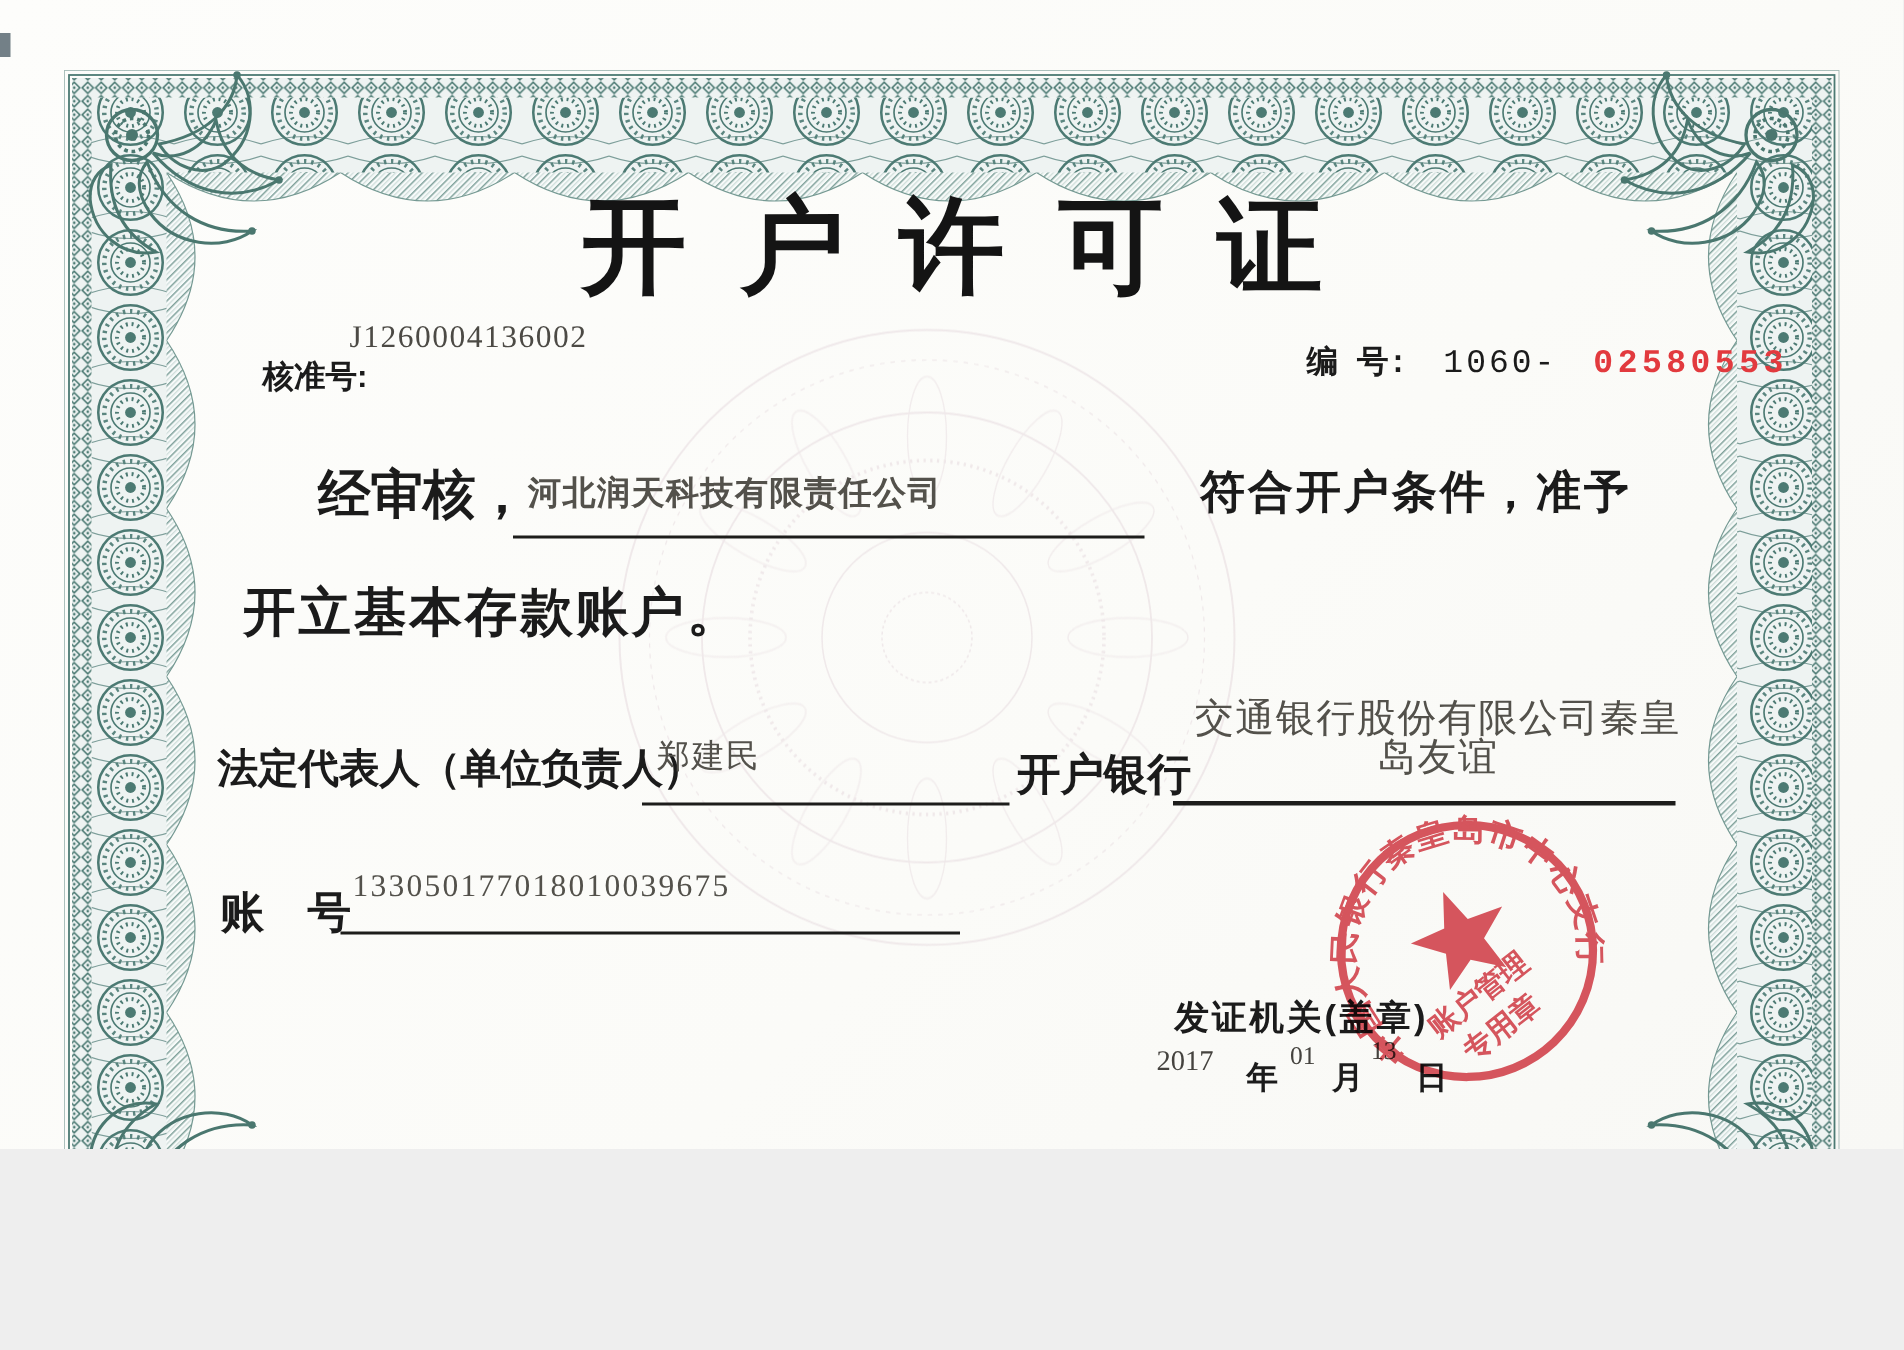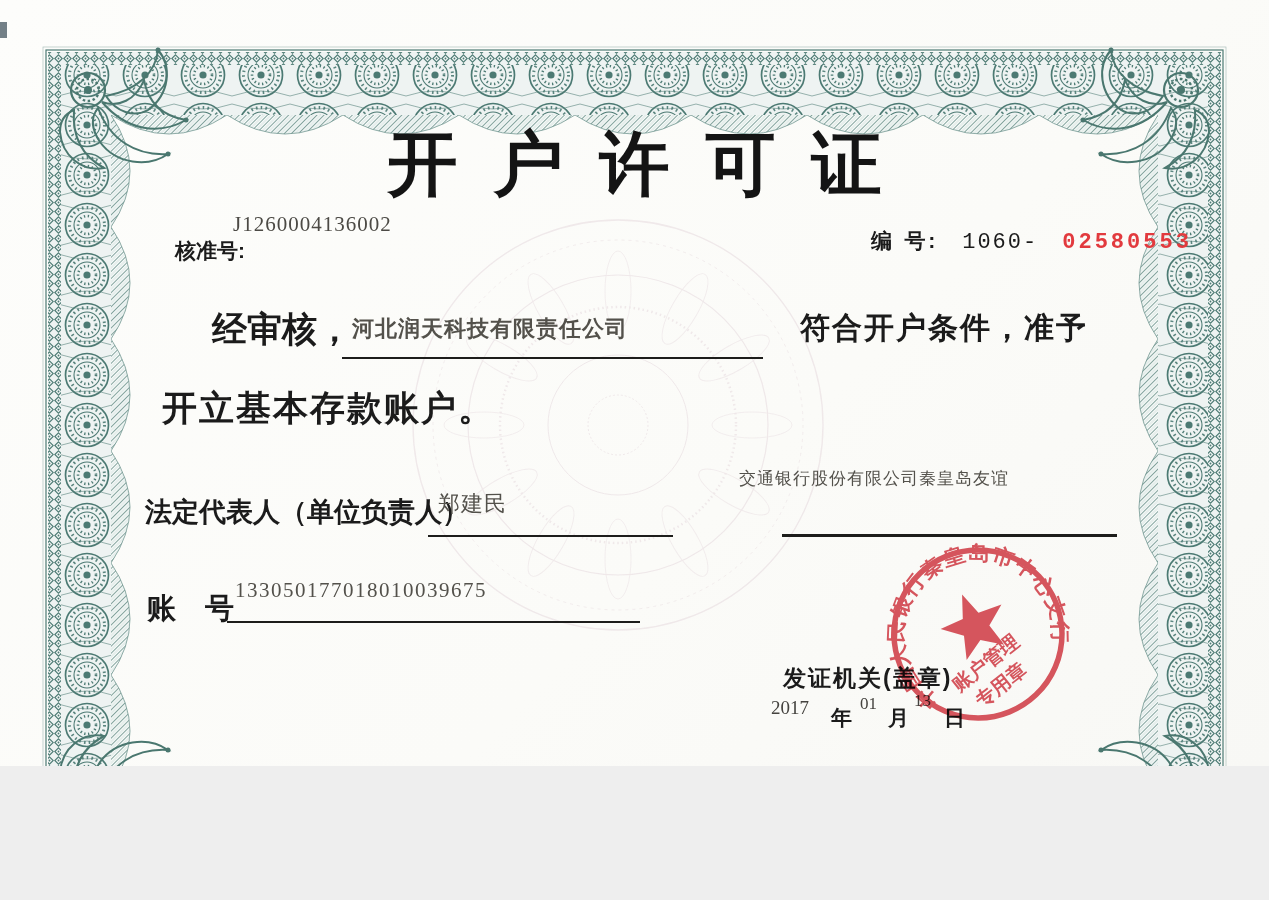--- a/index.html
+++ b/index.html
@@ -137,21 +137,22 @@
   <div class="abs content song typed" style="left:352px;top:314px;font-size:22px;font-weight:bold;">河北润天科技有限责任公司</div>
   <div class="abs underline" style="left:342px;top:357px;width:421px;"></div>
   <div class="abs content hei" style="left:800px;top:308px;font-size:30px;font-weight:600;letter-spacing:2px;">符合开户条件，准予</div>
 
   <div class="abs content hei" style="left:147px;top:385px;font-size:35px;font-weight:700;letter-spacing:2px;margin-left:15px;">开立基本存款账户。</div>
 
   <div class="abs content hei" style="left:145px;top:494px;font-size:27px;font-weight:600;">法定代表人（单位负责人）</div>
   <div class="abs content song typed" style="left:438px;top:489px;font-size:22px;">郑建民</div>
   <div class="abs underline" style="left:428px;top:535px;width:245px;"></div>
 
-  <div class="abs content song typed" style="left:739px;top:466px;font-size:17px;line-height:26px;width:345px;">
+  <div class="abs content hei" style="left:678px;top:497px;font-size:29px;font-weight:700;">开户银行</div>
+  <div class="abs content song typed" style="left:786px;top:466px;font-size:26px;line-height:26px;width:345px;text-align:center;">
     <span style="display:block;">交通银行股份有限公司秦皇岛友谊</span>
   </div>
   <div class="abs underline" style="left:782px;top:534px;width:335px;border-bottom-width:3px;"></div>
 
   <div class="abs content hei" style="left:147px;top:589px;font-size:29px;font-weight:600;">账　号</div>
   <div class="abs content song typed" style="left:235px;top:578px;font-size:21px;letter-spacing:1.5px;">133050177018010039675</div>
   <div class="abs underline" style="left:227px;top:621px;width:413px;"></div>
 
   <div class="abs content hei" style="left:783px;top:663px;font-size:23px;font-weight:600;letter-spacing:2px;">发证机关(盖章)</div>
   <span class="abs content song" style="left:771px;top:697px;font-size:19px;color:#45433f;">2017</span>

